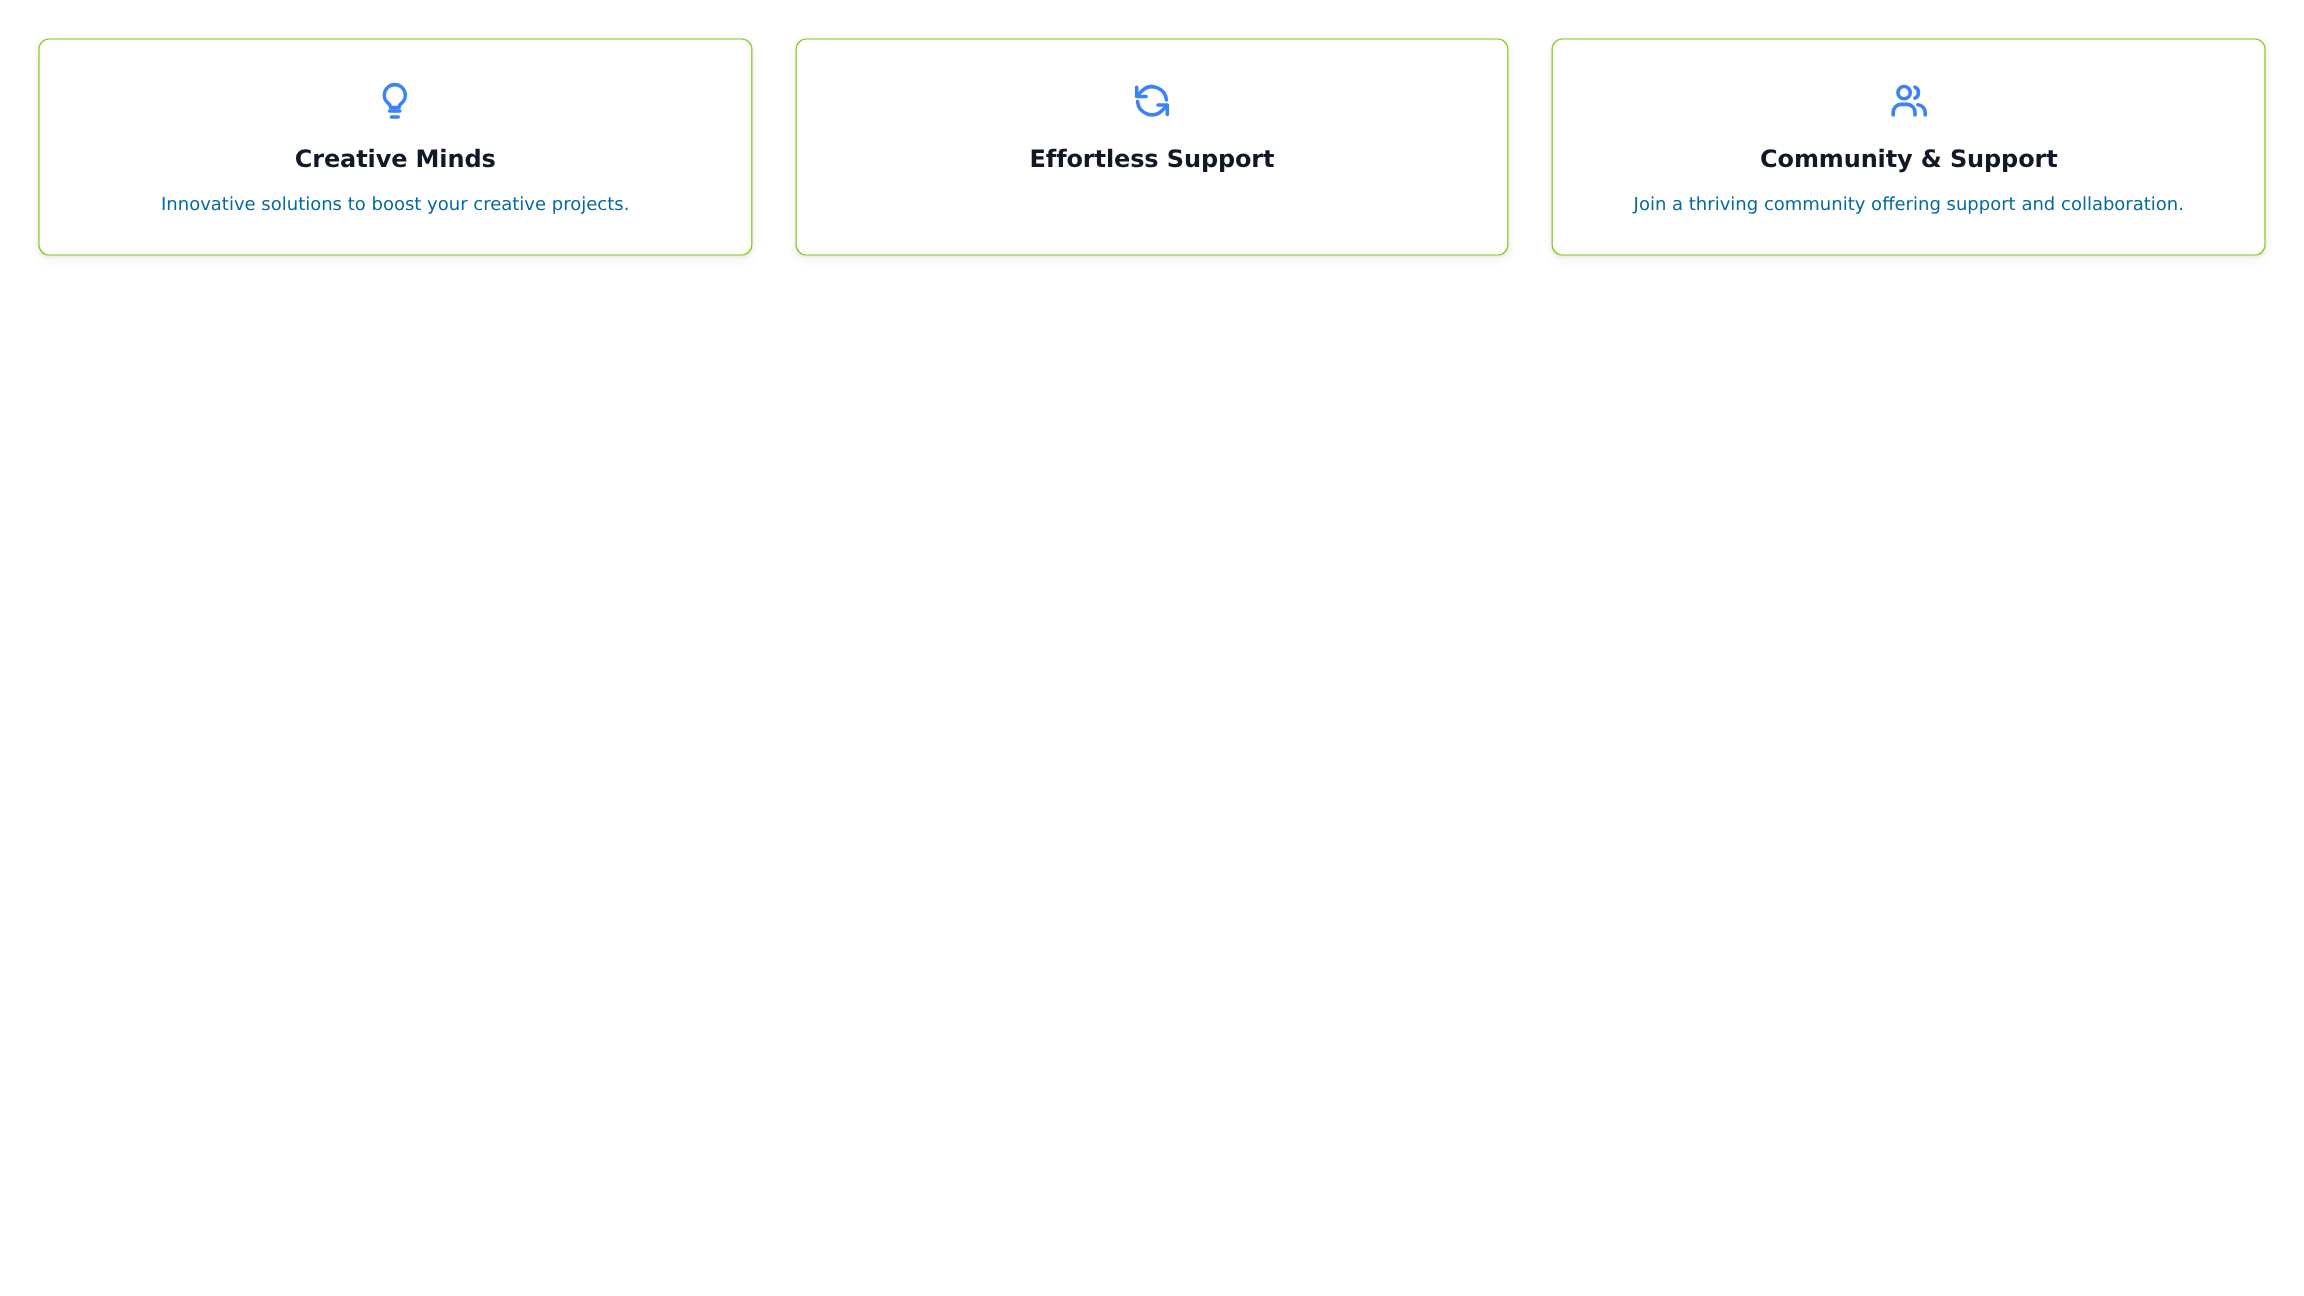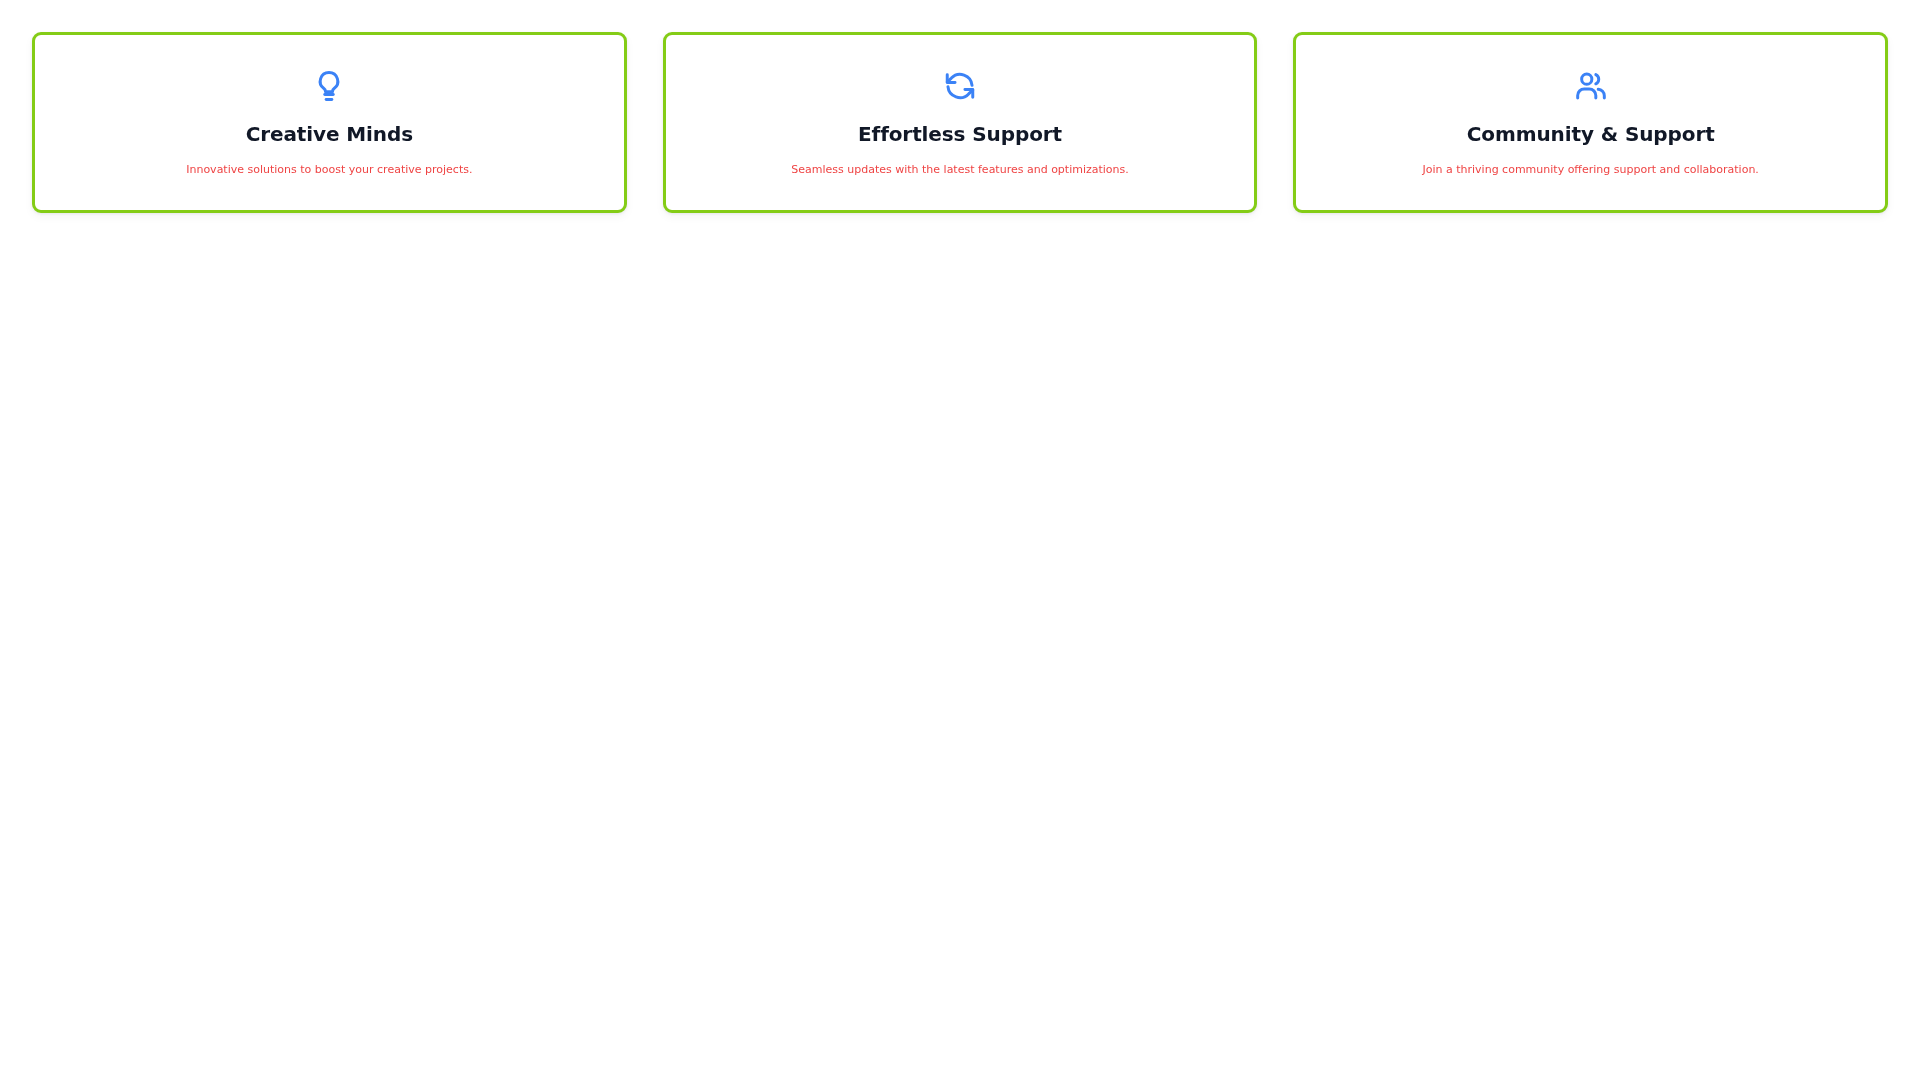--- a/index.html
+++ b/index.html
@@ -26,21 +26,21 @@
     flex-direction: row;
     align-items: stretch;
     gap: 36px;
     width: 100%;
   }
 
   .card {
     flex: 1 1 0;
     min-width: 0;
     background: #ffffff;
-    border: 3px solid #84cc16;
+    border: 1px solid #84cc16;
     border-radius: 9px;
     box-shadow: 0 1px 3px rgba(16, 24, 40, 0.07),
                 0 4px 10px rgba(16, 24, 40, 0.045);
     padding: 24px 24px 26px 24px;
     display: flex;
     flex-direction: column;
     align-items: center;
     justify-content: flex-start;
     text-align: center;
     height: 181px;
@@ -66,23 +66,23 @@
     font-size: 20px;
     font-weight: 700;
     letter-spacing: -0.1px;
     color: #111827;
     line-height: 1.3;
     white-space: nowrap;
   }
 
   .card-desc {
     margin-top: 15px;
-    font-size: 11px;
+    font-size: 15px;
     font-weight: 400;
-    color: #ef4444;
+    color: #0369a1;
     line-height: 1.45;
     white-space: nowrap;
   }
 </style>
 </head>
 <body>
 
 <div class="page">
   <div class="card-row">
 
@@ -101,21 +101,20 @@
     <div class="card">
       <span class="card-icon">
         <svg viewBox="0 0 24 24" fill="none" stroke="#3b82f6" stroke-width="2.1" stroke-linecap="round" stroke-linejoin="round">
           <path d="M20.5 11.5a8.5 8.5 0 0 0-14.6-5.1L3 9.2"></path>
           <path d="M3.5 12.5a8.5 8.5 0 0 0 14.6 5.1L21 14.8"></path>
           <polyline points="3,4 3,9.5 8.5,9.5"></polyline>
           <polyline points="21,20 21,14.5 15.5,14.5"></polyline>
         </svg>
       </span>
       <div class="card-title">Effortless Support</div>
-      <div class="card-desc">Seamless updates with the latest features and optimizations.</div>
     </div>
 
     <div class="card">
       <span class="card-icon">
         <svg viewBox="0 0 24 24" fill="none" stroke="#3b82f6" stroke-width="2.1" stroke-linecap="round" stroke-linejoin="round">
           <circle cx="9" cy="7.2" r="3.6"></circle>
           <path d="M2.6 20.4v-1.7a4.6 4.6 0 0 1 4.6-4.6h3.6a4.6 4.6 0 0 1 4.6 4.6v1.7"></path>
           <path d="M15.4 3.95a3.6 3.6 0 0 1 0 6.5"></path>
           <path d="M17.1 14.3a4.6 4.6 0 0 1 4.3 4.6v1.5"></path>
         </svg>

